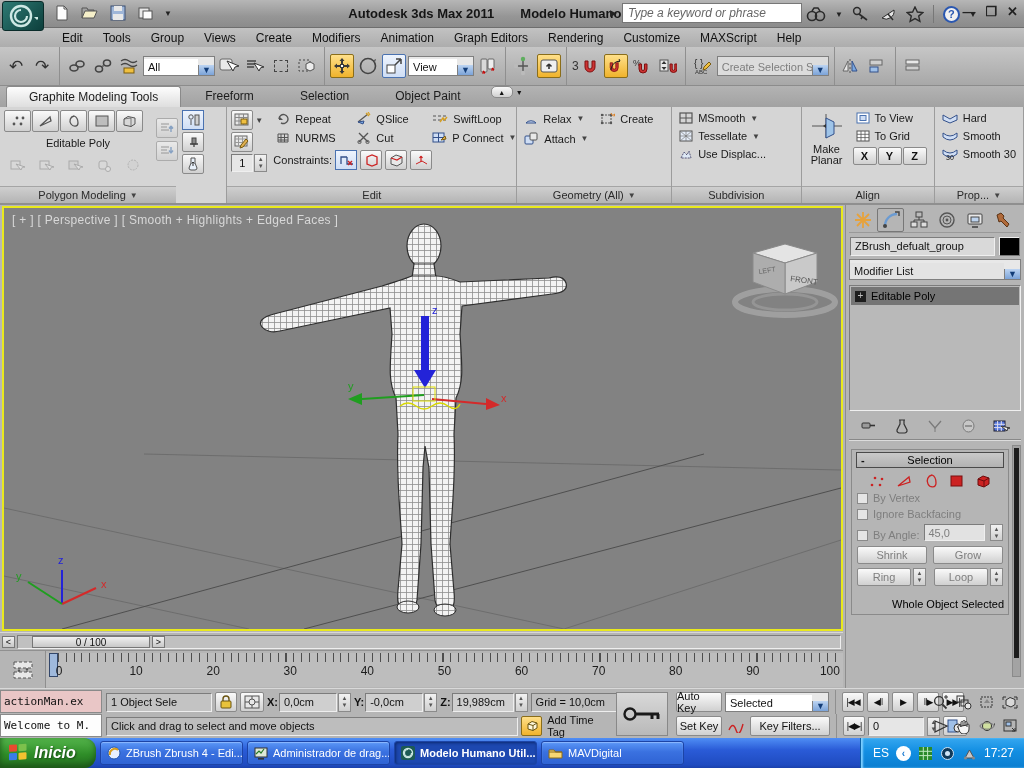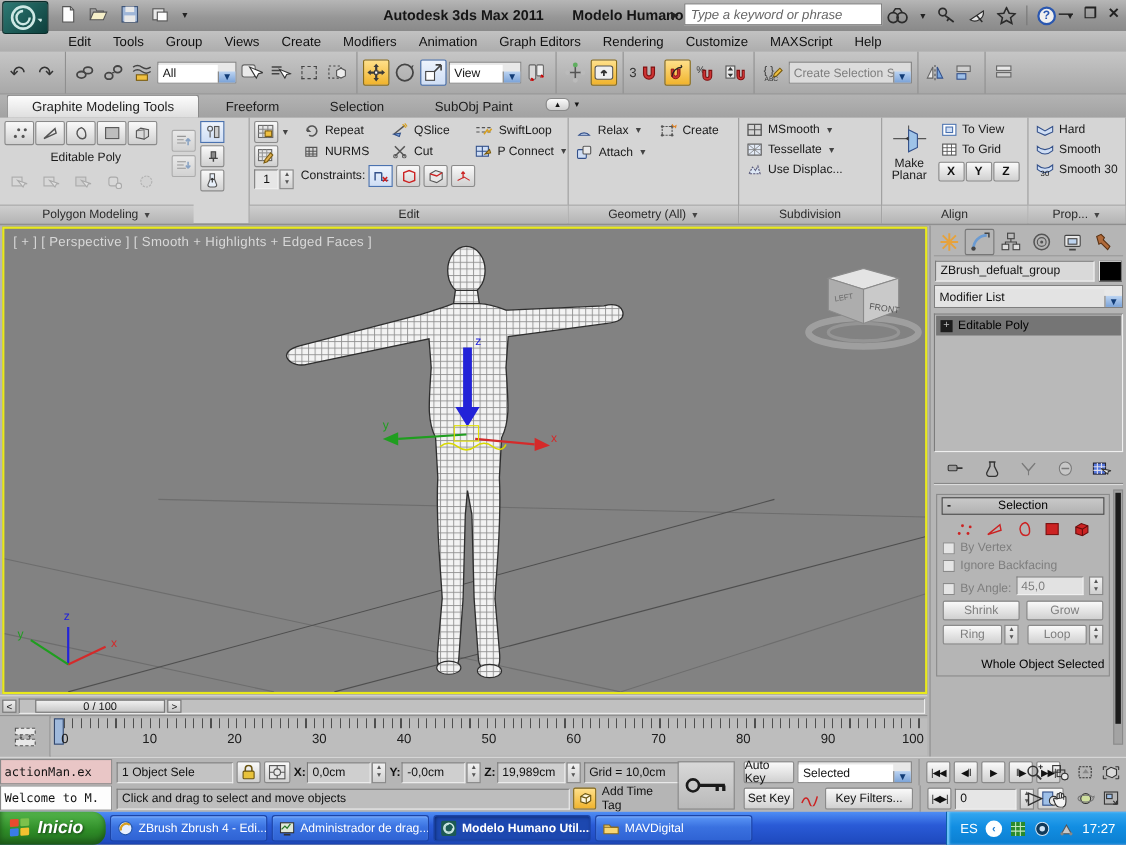--- a/index.html
+++ b/index.html
@@ -28,21 +28,21 @@
 .menu-item{padding:2px 10px;color:#101010}
 
 #toolbar{left:0;top:47px;width:1024px;height:39px;background:linear-gradient(#c6c6c6,#a8a8a8);border-bottom:1px solid #8c8c8c;display:flex;align-items:center;padding:0 4px;gap:2px}
 .ti{width:24px;height:24px;display:inline-flex;align-items:center;justify-content:center;font-size:15px;color:#333;border:1px solid transparent;border-radius:2px}
 .ti.yellow{background:linear-gradient(#ffe08a,#f0b32c);border:1px solid #8a6d1a}
 .ti.blueframe{border:1px solid #4a72b0;background:linear-gradient(#eef4fd,#cfdef5)}
 .combo{height:20px;background:#e8e8e8;border:1px solid #7f7f7f;display:flex;align-items:flex-end}
 .combo .cv{padding:2px 4px;flex:1;white-space:nowrap;overflow:hidden;background:#fff}
 .combo .ca{width:16px;background:linear-gradient(#bcd4f2,#7ba3d8);color:#123c77;display:flex;align-items:center;justify-content:center;font-size:9px;border-left:1px solid #7f7f7f}
 
-#ribbon-tabs{left:0;top:86px;width:1024px;height:21px;background:linear-gradient(#b3b3b3,#a2a2a2);display:flex;align-items:center;padding-left:6px;gap:2px}
+#ribbon-tabs{left:0;top:86px;width:1024px;height:21px;background:linear-gradient(#b3b3b3,#a2a2a2);display:flex;align-items:flex-start;padding-left:6px;gap:2px}
 .rtab{padding:3px 22px;font-size:12px;color:#1c1c1c}
 .rtab.active{background:linear-gradient(#fdfdfd,#dedede);border:1px solid #8a8a8a;border-bottom:none;border-radius:3px 3px 0 0;font-weight:normal}
 #ribbon-body{left:0;top:107px;width:1024px;height:98px;background:#d5d5d5;border-bottom:2px solid #8f8f8f;display:flex;align-items:stretch}
 .rpanel{display:flex;flex-direction:column;border-right:1px solid #9c9c9c;position:relative}
 .rpanel .content{flex:1;padding:3px 4px;position:relative}
 .rfoot{height:17px;background:linear-gradient(#cfcfcf,#b4b4b4);border-top:1px solid #a5a5a5;display:flex;align-items:center;justify-content:center;gap:4px;color:#2a2a2a;font-size:11px}
 .rbtn{display:flex;align-items:center;gap:5px;padding:2px 3px;border-radius:2px;white-space:nowrap;color:#1a1a1a}
 .small-sq{width:22px;height:20px}
 .subobj{width:27px;height:22px;display:inline-flex;align-items:center;justify-content:center}
 .caret{font-size:8px;color:#444}
@@ -359,21 +359,21 @@
         <rect x="2" y="2" width="13" height="4" fill="#e8e8e8" stroke="#666"></rect>
         <rect x="2" y="8" width="13" height="4" fill="#cfcfcf" stroke="#666"></rect>
       </svg>
     </span>
 </div>
 
 <div id="ribbon-tabs" class="abs">
   <span class="rtab active">Graphite Modeling Tools</span>
   <span class="rtab">Freeform</span>
   <span class="rtab">Selection</span>
-  <span class="rtab">SubObj Paint</span>
+  <span class="rtab">Object Paint</span>
   <span style="margin-left:6px;margin-bottom:3px" class="flex">
     <span class="b3" style="width:22px;height:12px;display:inline-flex;align-items:center;justify-content:center;font-size:7px;border-radius:5px">▲</span>
     <span style="font-size:7px;margin-left:3px">▼</span>
   </span>
 </div>
 
 <div id="ribbon-body" class="abs">
 
   <div class="rpanel" style="width:232px">
     <div class="content flex" style="align-items:flex-start;gap:4px">

